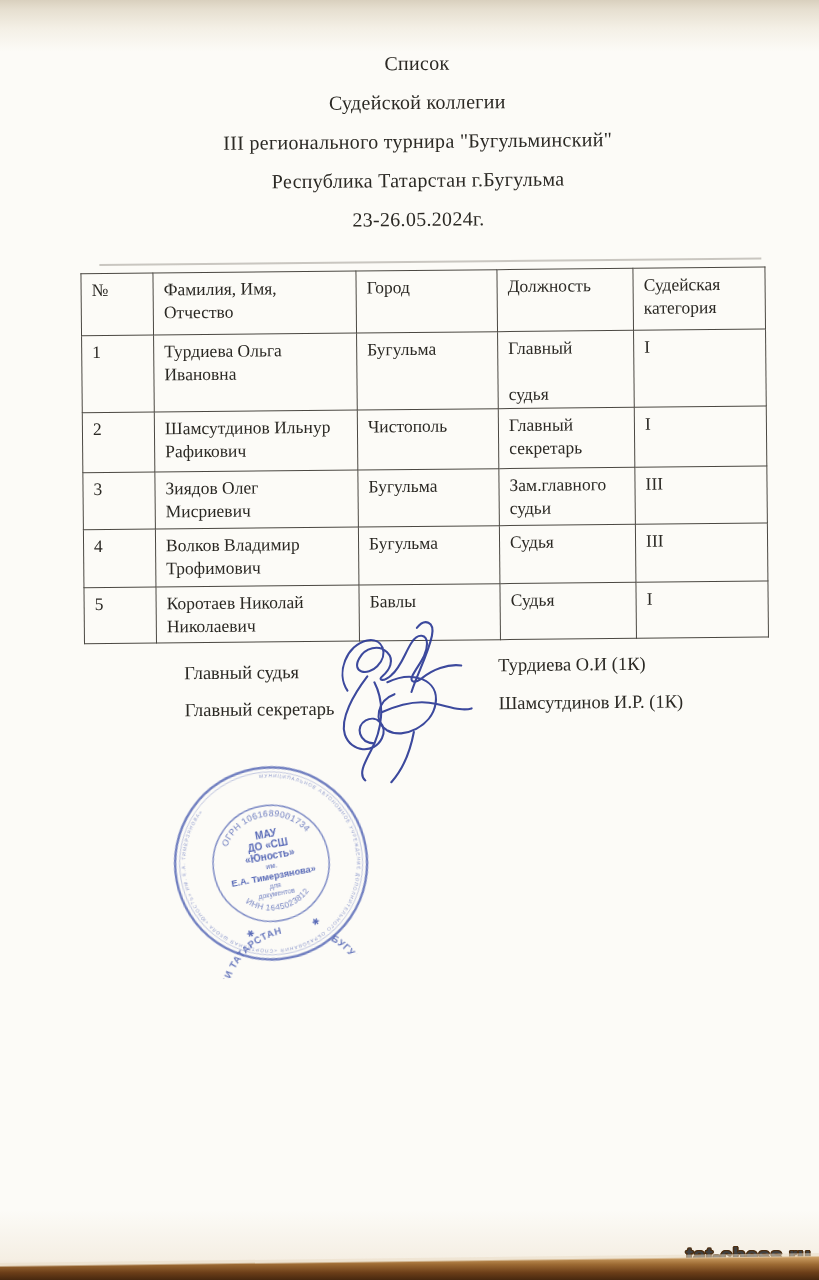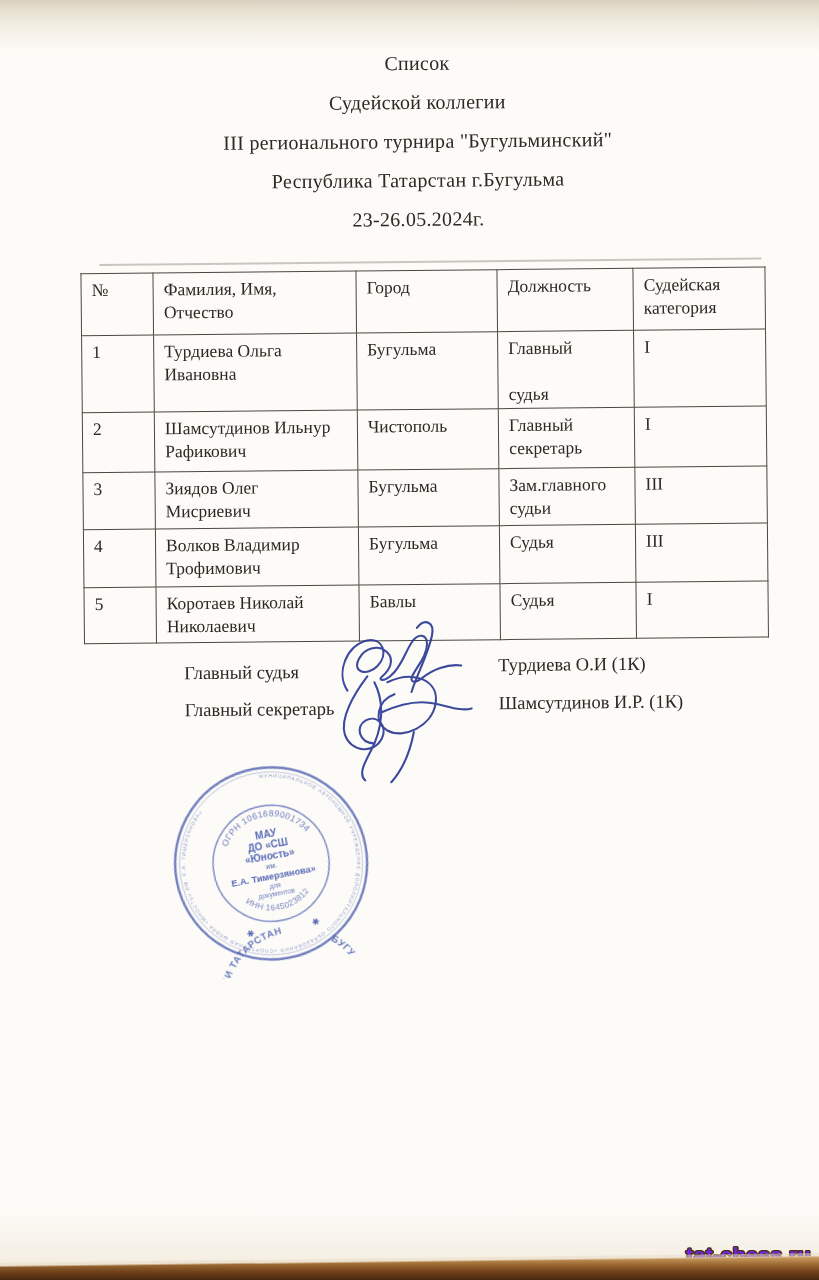--- a/index.html
+++ b/index.html
@@ -59,21 +59,21 @@
   svg.stamp{
     position:absolute;left:163px;top:757px;
     transform:rotate(-10deg);
     opacity:0.88;
     filter:blur(0.35px);
   }
   .watermark{
     position:absolute;right:8px;top:1243px;
     font-family:"Liberation Sans", sans-serif;
     font-weight:bold;font-size:21px;letter-spacing:0.5px;
-    color:#6d28d9;
+    color:#404040;
     text-shadow:
       -1.5px 0 0 #4d2f12, 1.5px 0 0 #4d2f12,
       0 -1.5px 0 #4d2f12, 0 1.5px 0 #4d2f12,
       -1px -1px 0 #4d2f12, 1px 1px 1px #3c240d,
       1px -1px 0 #4d2f12, -1px 1px 0 #4d2f12;
   }
   svg.bottom-strip{position:absolute;left:0;top:1248px;}
 </style>
 </head>
 <body>

